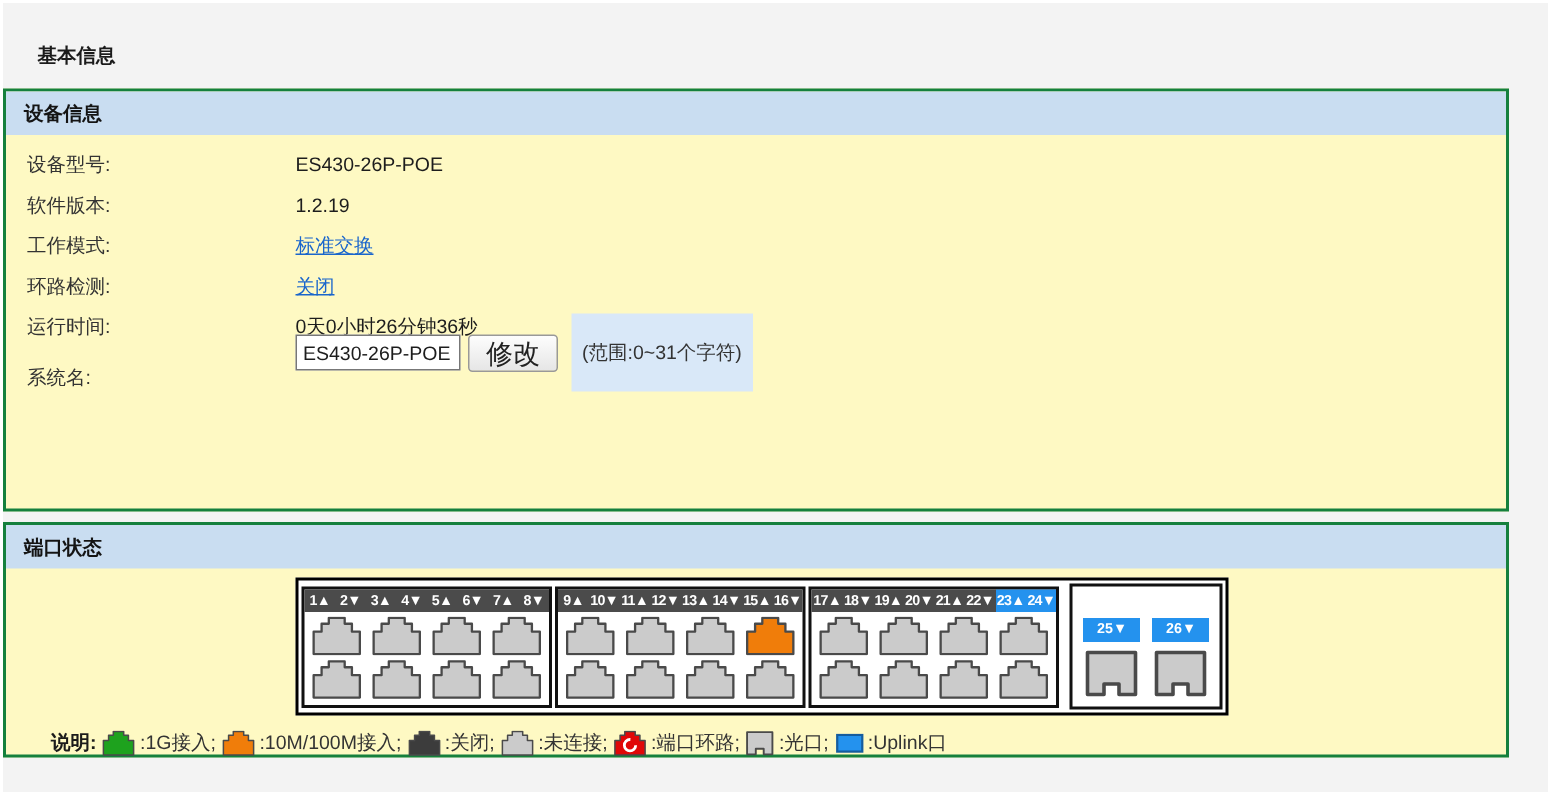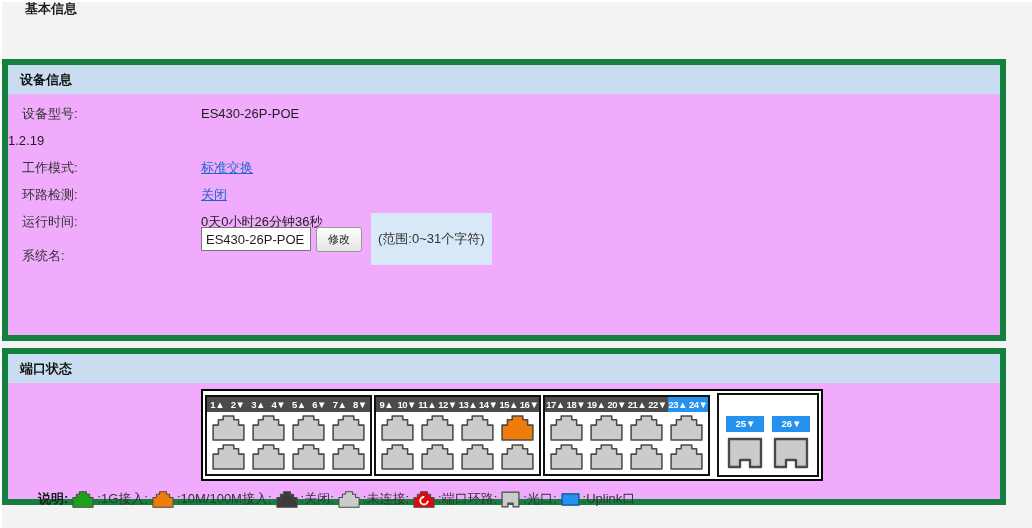--- a/index.html
+++ b/index.html
@@ -1,33 +1,33 @@
 <!DOCTYPE html>
 <html><head>
 <meta charset="utf-8">
 <style>
   html,body{margin:0;padding:0;}
   .page{position:relative;width:1032px;height:528px;background:#f3f3f3;
         font-family:"Liberation Sans","DejaVu Sans",sans-serif;font-size:13px;color:#333;overflow:hidden;}
   .edge-top{position:absolute;left:0;top:0;width:1032px;height:2px;background:#fff;}
   .edge-left{position:absolute;left:0;top:0;width:2px;height:528px;background:#fff;}
-  .page-title{position:absolute;left:25px;top:0;font-weight:bold;color:#1b1b1b;}
-  .panel{position:absolute;left:2px;width:1004px;background:#f0abfc;border:6px solid #15803d;box-sizing:border-box;}
+  .page-title{position:absolute;left:25px;top:28px;font-weight:bold;color:#1b1b1b;}
+  .panel{position:absolute;left:2px;width:1004px;background:#fef9c3;border:2px solid #15803d;box-sizing:border-box;}
   .panel-device{top:59px;height:282px;}
   .panel-ports{top:348px;height:157px;}
   .panel-header{height:29px;line-height:29px;padding:0 12px;background:#c9ddf1;font-weight:bold;color:#141414;}
   .device-body{padding-top:6px;}
   .info-row{display:flex;align-items:center;height:27px;}
   .info-label{width:179px;padding-left:14px;color:#333;flex:none;}
   .info-value{color:#1d1d1d;}
   .info-link{color:#1a66cc;text-decoration:underline;cursor:pointer;}
   .sysname-row{display:flex;align-items:flex-end;height:30px;}
   .sysname-input{width:100px;height:18px;border:1px solid #777;padding:2px 4px;font-family:inherit;font-size:13px;color:#1d1d1d;background:#fff;}
   .modify-btn{margin-left:5px;height:25px;padding:0 11px;border:1px solid #999;border-radius:3px;
-              background:linear-gradient(#fdfdfd,#e6e6e6);font-family:inherit;font-size:11px;color:#222;cursor:pointer;}
+              background:linear-gradient(#fdfdfd,#e6e6e6);font-family:inherit;font-size:18px;color:#222;cursor:pointer;}
   .sysname-hint{margin-left:9px;background:#d9e8f8;padding:17px 7px;color:#333;}
   .ports-body{padding:6px 0 0 0;}
   .port-board{margin-left:193px;display:inline-flex;align-items:center;border:2px solid #000;background:#fff;padding:2px;}
   .port-group{border:2px solid #111;background:#fff;margin-right:2px;}
   .port-group:last-child{margin-right:0;}
   .group-header{display:flex;height:15px;background:#4b4b4b;}
   .hcell{width:20.4px;color:#fff;font-size:9.5px;font-weight:bold;text-align:center;line-height:15px;letter-spacing:-0.5px;}
   .hcell.hl{background:#2492ee;}
   .port-row{display:flex;gap:7px;padding:3px 5px 0 5px;}
   .port-row.bottom{padding-bottom:4px;}
@@ -51,20 +51,21 @@
   <div class="page-title">基本信息</div>
 
   <section class="panel panel-device">
     <div class="panel-header">设备信息</div>
     <div class="device-body">
         <div class="info-row">
           <div class="info-label">设备型号:</div>
           <div class="info-value">ES430-26P-POE</div>
         </div>
         <div class="info-row">
+          <div class="info-label">软件版本:</div>
           <div class="info-value">1.2.19</div>
         </div>
         <div class="info-row">
           <div class="info-label">工作模式:</div>
           <div class="info-value"><a class="info-link" href="#">标准交换</a></div>
         </div>
         <div class="info-row">
           <div class="info-label">环路检测:</div>
           <div class="info-value"><a class="info-link" href="#">关闭</a></div>
         </div>

